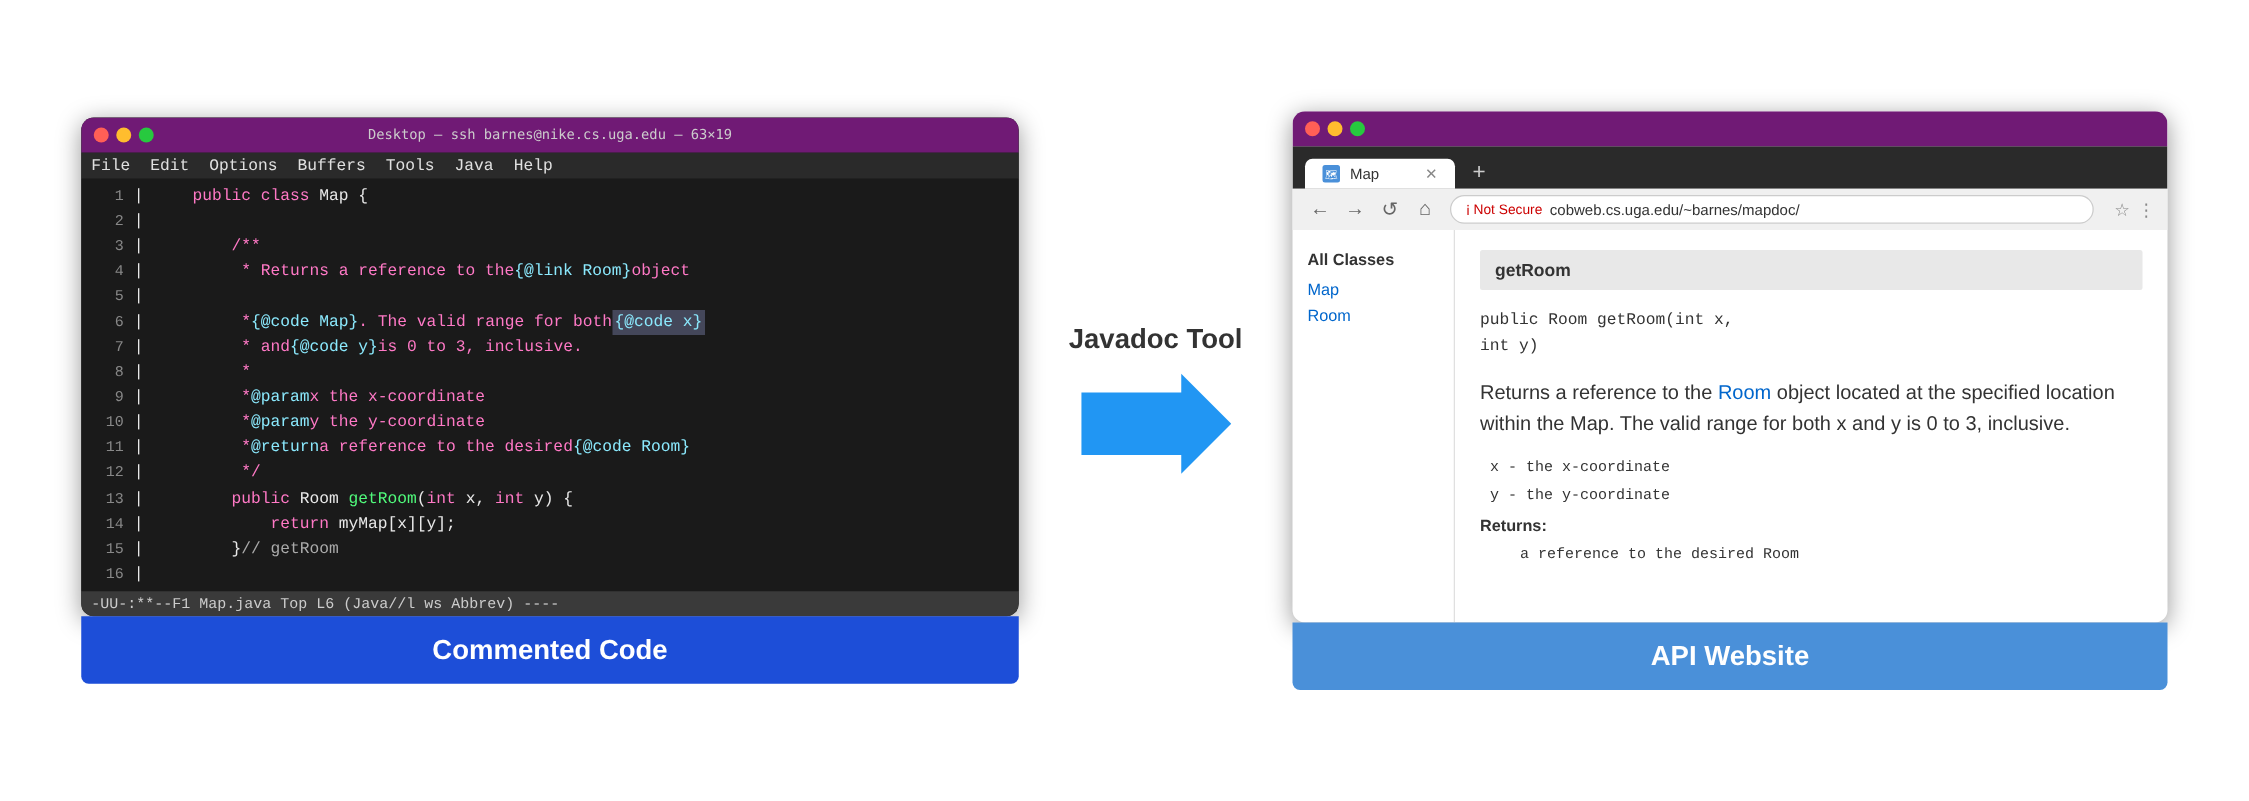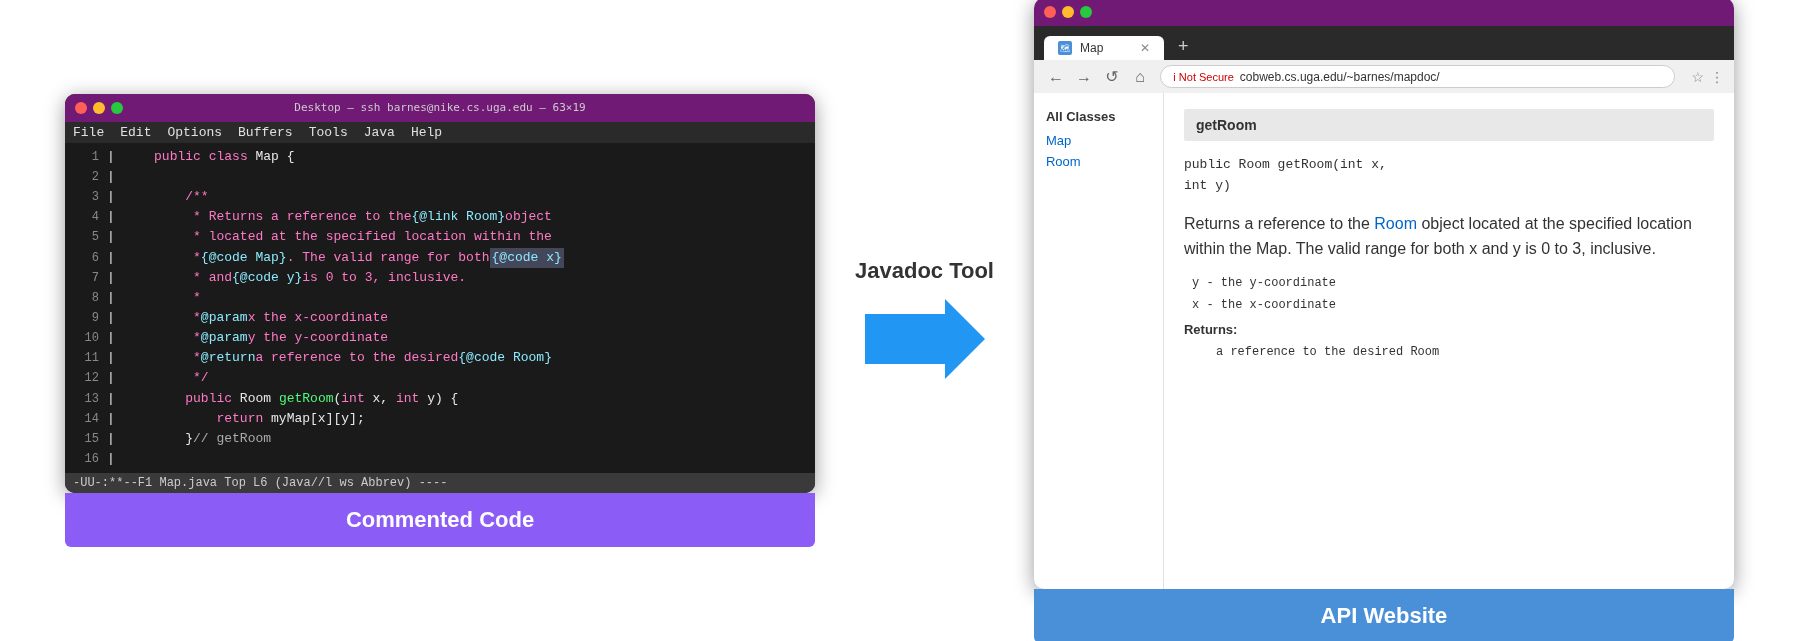--- a/index.html
+++ b/index.html
@@ -127,21 +127,21 @@
       background: #3a3a3a;
       padding: 3px 8px;
       font-family: 'Courier New', monospace;
       font-size: 12px;
       color: #cccccc;
       display: flex;
       gap: 20px;
     }
 
     .label-box {
-      background: #8b5cf6;
+      background: #1d4ed8;
       color: white;
       font-size: 22px;
       font-weight: bold;
       text-align: center;
       padding: 14px 0;
       width: 750px;
       border-radius: 0 0 6px 6px;
     }
 
     
@@ -280,21 +280,21 @@
       margin-left: 8px;
     }
 
     .addr-icon {
       color: #888;
       font-size: 14px;
     }
 
     .browser-content {
       display: flex;
-      height: 496px;
+      height: 314px;
     }
 
     .sidebar-nav {
       width: 130px;
       border-right: 1px solid #e0e0e0;
       padding: 10px 0;
     }
 
     .sidebar-nav-header {
       font-size: 13px;
@@ -448,21 +448,20 @@
           <span>&nbsp;&nbsp;&nbsp;&nbsp;&nbsp;&nbsp;&nbsp;&nbsp;&nbsp;</span>
           <span class="c-javadoc">* Returns a reference to the </span>
           <span class="c-cyan">{@link Room}</span>
           <span class="c-javadoc"> object</span>
         </div>
 
         <div class="code-line">
           <span class="line-num">5</span>
           <span class="line-sep c-white">|</span>
           <span>&nbsp;&nbsp;&nbsp;&nbsp;&nbsp;&nbsp;&nbsp;&nbsp;&nbsp;</span>
-          <span class="c-javadoc">* located at the specified location within the</span>
         </div>
 
         <div class="code-line">
           <span class="line-num">6</span>
           <span class="line-sep c-white">|</span>
           <span>&nbsp;&nbsp;&nbsp;&nbsp;&nbsp;&nbsp;&nbsp;&nbsp;&nbsp;</span>
           <span class="c-javadoc">* </span>
           <span class="c-cyan">{@code Map}</span>
           <span class="c-javadoc">. The valid range for both </span>
           <span class="c-cyan cursor-highlight">{@code x}</span>
@@ -623,22 +622,22 @@
           <div class="method-signature">
             <span>public Room getRoom(int x,</span><br>
             <span>                    int y)</span>
           </div>
 
           <div class="method-description">
             Returns a reference to the <span class="link-text">Room</span> object located at the specified location within the Map. The valid range for both x and y is 0 to 3, inclusive.
           </div>
 
 
+          <div class="param-item">x - the x-coordinate</div>
           <div class="param-item">y - the y-coordinate</div>
-          <div class="param-item">x - the x-coordinate</div>
 
           <div class="returns-header">Returns:</div>
           <div class="returns-text">a reference to the desired Room</div>
         </div>
 
       </div>
     </div>
 
     <div class="browser-label-box">API Website</div>
   </div>

